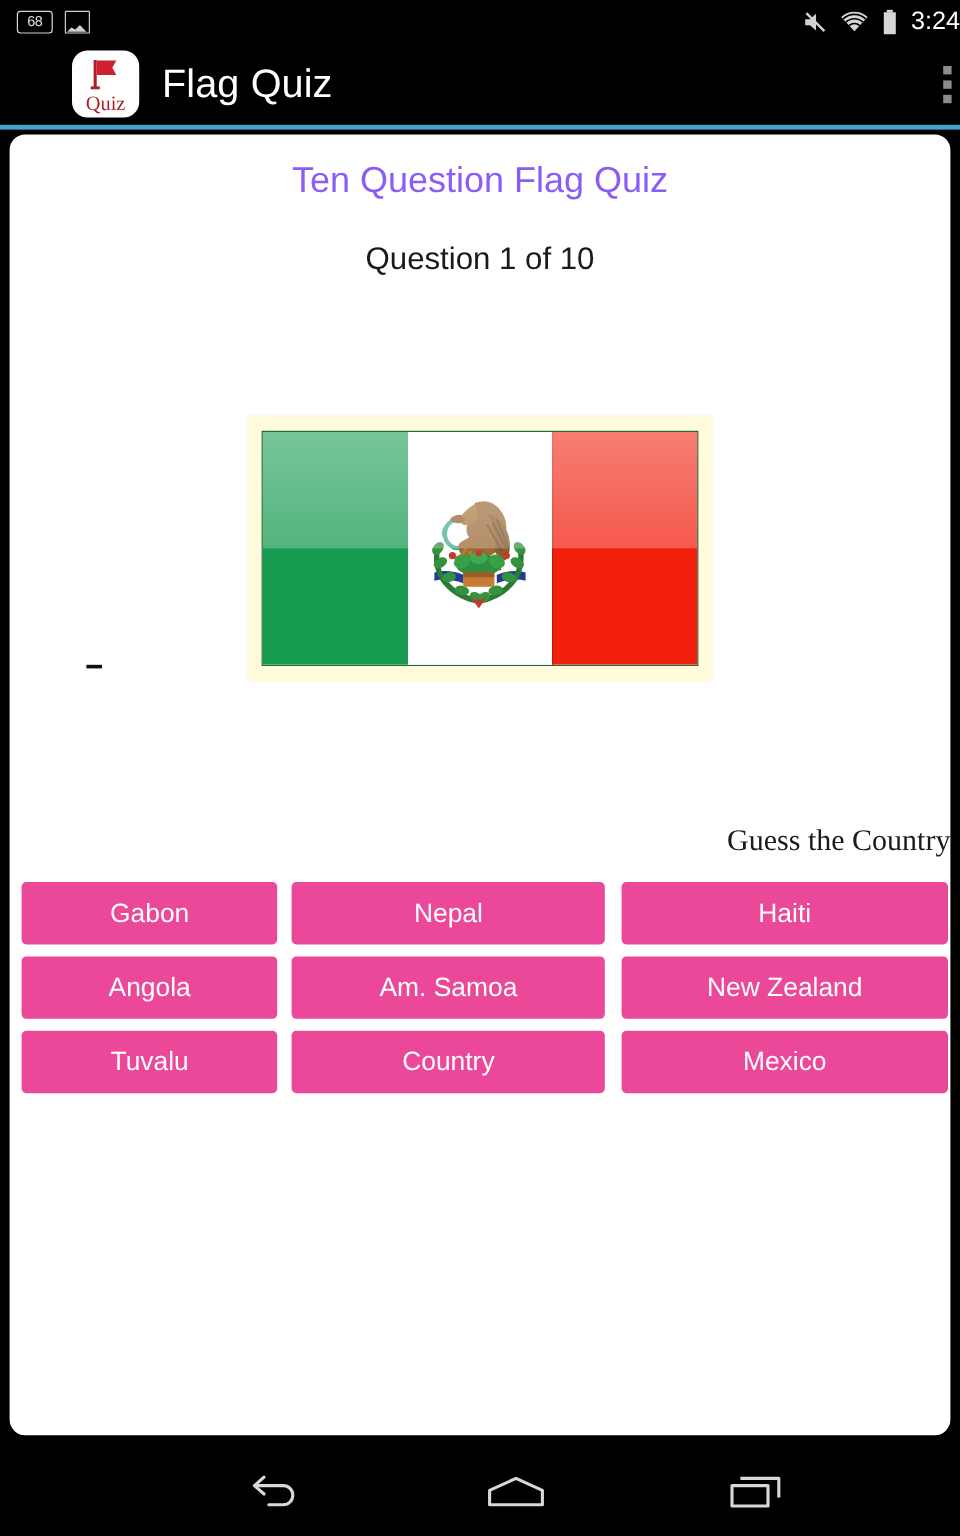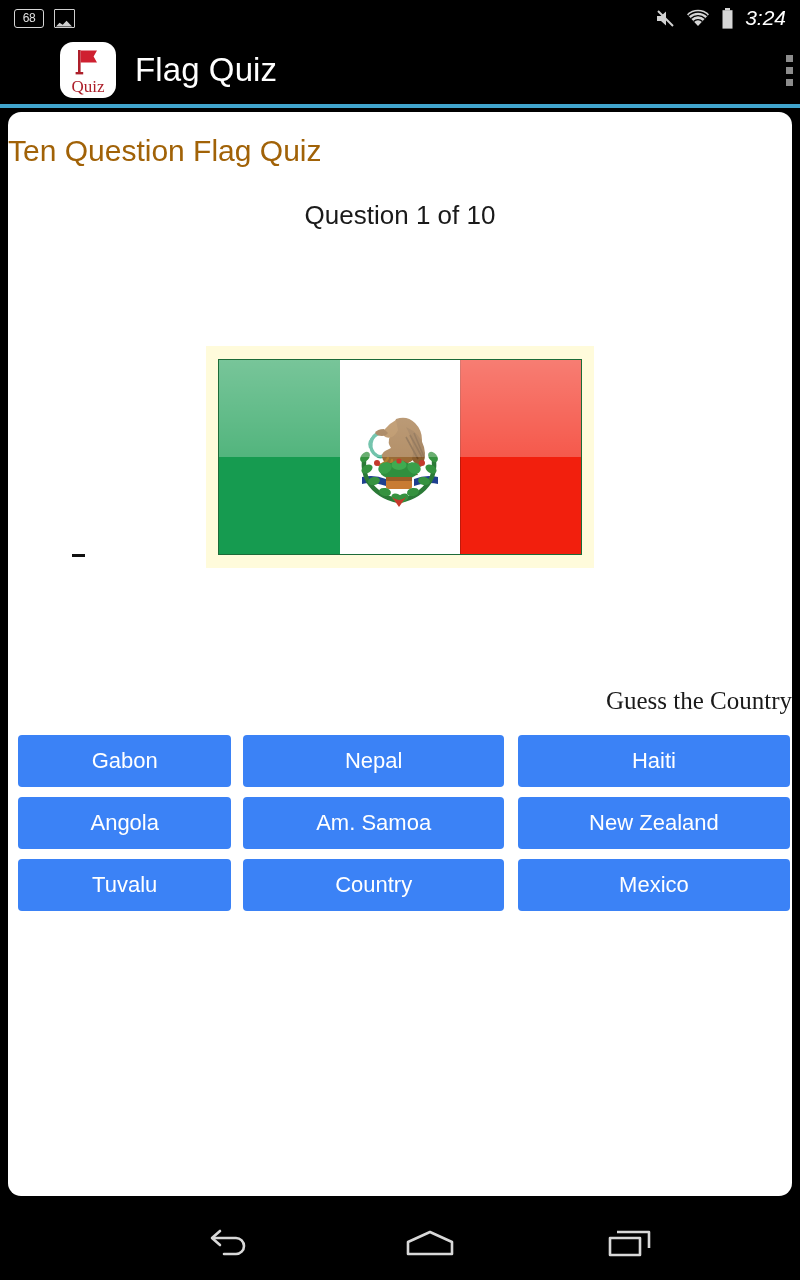--- a/index.html
+++ b/index.html
@@ -34,22 +34,20 @@
     display: flex;
     align-items: center;
     gap: 10px;
     padding-left: 14px;
   }
   #status-right {
     margin-left: auto;
     display: flex;
     align-items: center;
     gap: 11px;
-    padding-right: 14px;
-    font-style: italic;
   }
   .notif-count {
     display: inline-flex;
     align-items: center;
     justify-content: center;
     min-width: 26px;
     height: 17px;
     border: 1.5px solid #d6d6d6;
     border-radius: 3px;
     color: #e0e0e0;
@@ -149,22 +147,23 @@
     position: absolute;
     left: 8px; top: 112px;
     width: 784px; height: 1084px;
     background: #ffffff;
     border-radius: 13px;
     overflow: hidden;
   }
   #quiz-title {
     position: absolute;
     left: 0; right: 0; top: 22px;
+    text-align: center;
     font-size: 30px;
-    color: #a16207;
+    color: #8b5cf6;
     font-family: "Liberation Sans", sans-serif;
   }
   #question-counter {
     position: absolute;
     left: 0; right: 0; top: 88px;
     text-align: center;
     font-size: 26px;
     color: #1a1a1a;
     font-family: "Liberation Sans", sans-serif;
   }
@@ -234,21 +233,21 @@
     display: flex;
     flex-direction: column;
     gap: 10px;
   }
   .answer-row {
     display: flex;
     gap: 6px;
   }
   .answer-btn {
     height: 52px;
-    background: #3b82f6;
+    background: #ec4899;
     border: none;
     border-radius: 4px;
     color: #ffffff;
     font-size: 22px;
     font-family: "Liberation Sans", sans-serif;
     display: flex;
     align-items: center;
     justify-content: center;
     padding: 0 4px;
     box-sizing: border-box;

